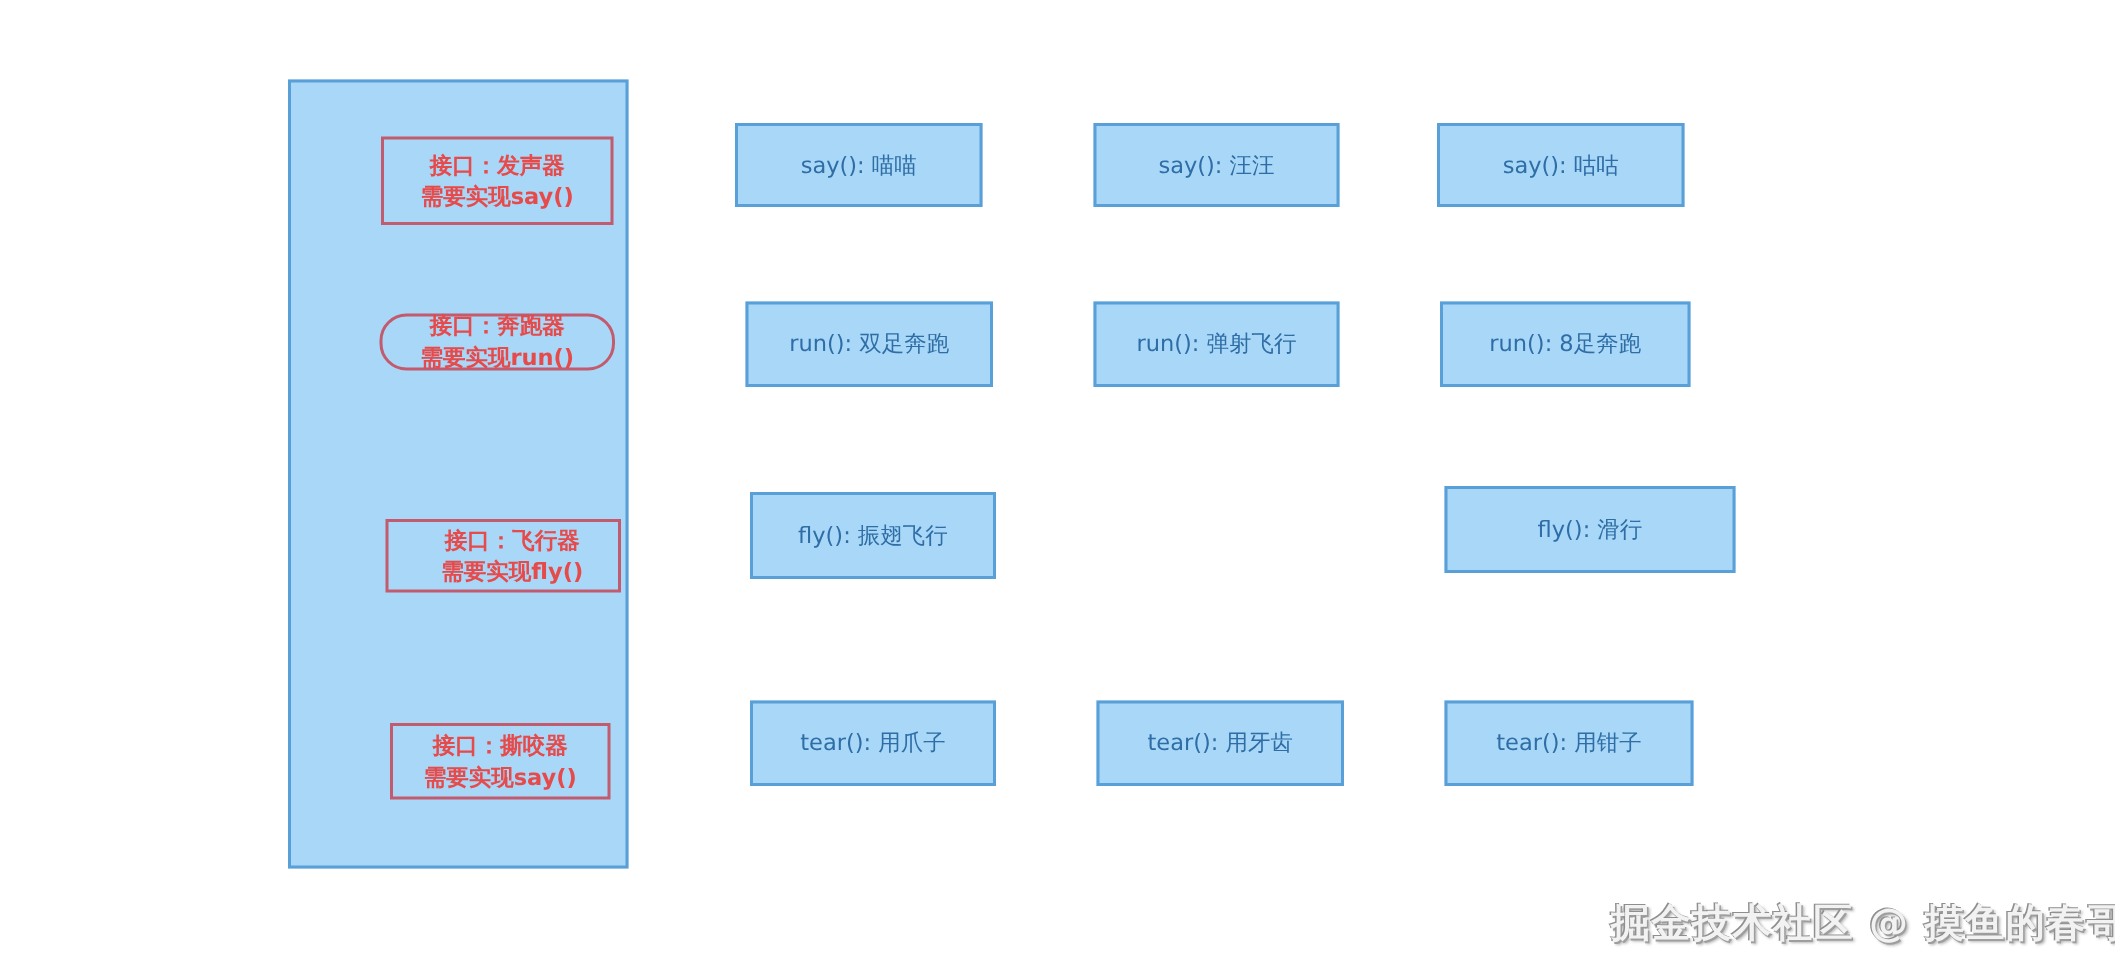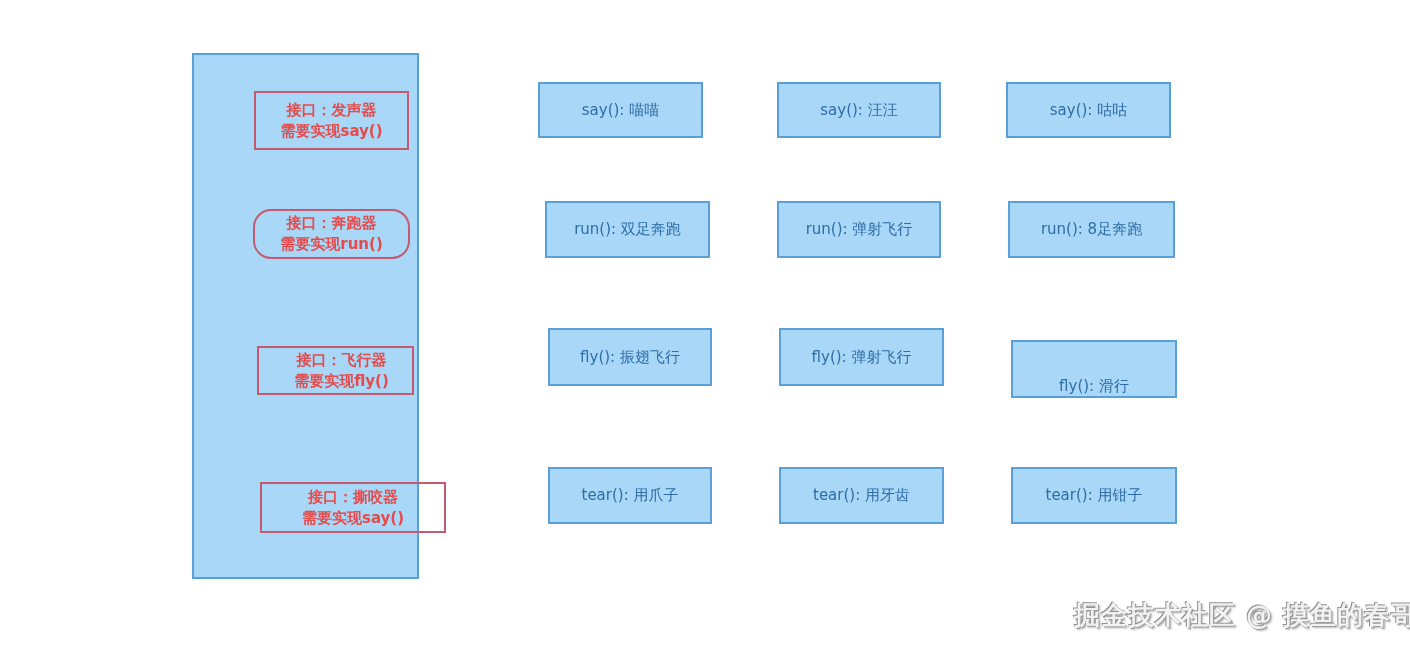--- a/index.html
+++ b/index.html
@@ -38,21 +38,20 @@
   .impl-box {
     position: absolute;
     background: #a9d7f7;
     border: 2px solid #59a0d8;
     display: flex;
     align-items: center;
     justify-content: center;
     text-align: center;
     color: #2e6da6;
     font-size: 15px;
-    margin-left: 48px;
   }
 
   .watermark {
     position: absolute;
     left: 1074px; top: 598px;
     font-size: 26px;
     font-weight: bold;
     color: #f2f2f2;
     letter-spacing: 1px;
     text-shadow: -1px -1px 0 #8f8f8f, 1px 1px 0 #9e9e9e, 2px 2px 2px #b9b9b9;
@@ -64,31 +63,31 @@
 
 <div class="canvas">
 
   <div class="iface-container">
 
     <div class="iface-box" style="left:60px; top:36px; width:155px; height:59px;">
       <div>接口：发声器</div>
       <div>需要实现say()</div>
     </div>
 
-    <div class="iface-box" style="left:59px; top:154px; width:157px; height:50px;border-radius:18px;">
+    <div class="iface-box" style="left:59px; top:154px; width:157px; height:38px;border-radius:18px;">
       <div>接口：奔跑器</div>
       <div>需要实现run()</div>
     </div>
 
     <div class="iface-box" style="left:63px; top:291px; width:157px; height:49px;padding-left:12px;">
       <div>接口：飞行器</div>
       <div>需要实现fly()</div>
     </div>
 
-    <div class="iface-box" style="left:66px; top:427px; width:186px; height:51px;">
+    <div class="iface-box" style="left:66px; top:427px; width:147px; height:51px;">
       <div>接口：撕咬器</div>
       <div>需要实现say()</div>
     </div>
 
   </div>
 
   <div class="impl-box" style="left:490px; top:82px; width:165px; height:56px;">
     <span>say(): 喵喵</span>
   </div>
   <div class="impl-box" style="left:729px; top:82px; width:164px; height:56px;text-align:right;">
@@ -104,24 +103,21 @@
   <div class="impl-box" style="left:729px; top:201px; width:164px; height:57px;">
     <span>run(): 弹射飞行</span>
   </div>
   <div class="impl-box" style="left:960px; top:201px; width:167px; height:57px;">
     <span>run(): 8足奔跑</span>
   </div>
 
   <div class="impl-box" style="left:500px; top:328px; width:164px; height:58px;">
     <span>fly(): 振翅飞行</span>
   </div>
-  <div class="impl-box" style="left:731px; top:328px; width:165px; height:58px;">
-    <span>fly(): 弹射飞行</span>
-  </div>
-  <div class="impl-box" style="left:963px; top:340px; width:166px; height:58px;align-items:flex-end;">
+  <div class="impl-box" style="left:963px; top:324px; width:194px; height:58px;">
     <span>fly(): 滑行</span>
   </div>
 
   <div class="impl-box" style="left:500px; top:467px; width:164px; height:57px;">
     <span>tear(): 用爪子</span>
   </div>
   <div class="impl-box" style="left:731px; top:467px; width:165px; height:57px;">
     <span>tear(): 用牙齿</span>
   </div>
   <div class="impl-box" style="left:963px; top:467px; width:166px; height:57px;">

